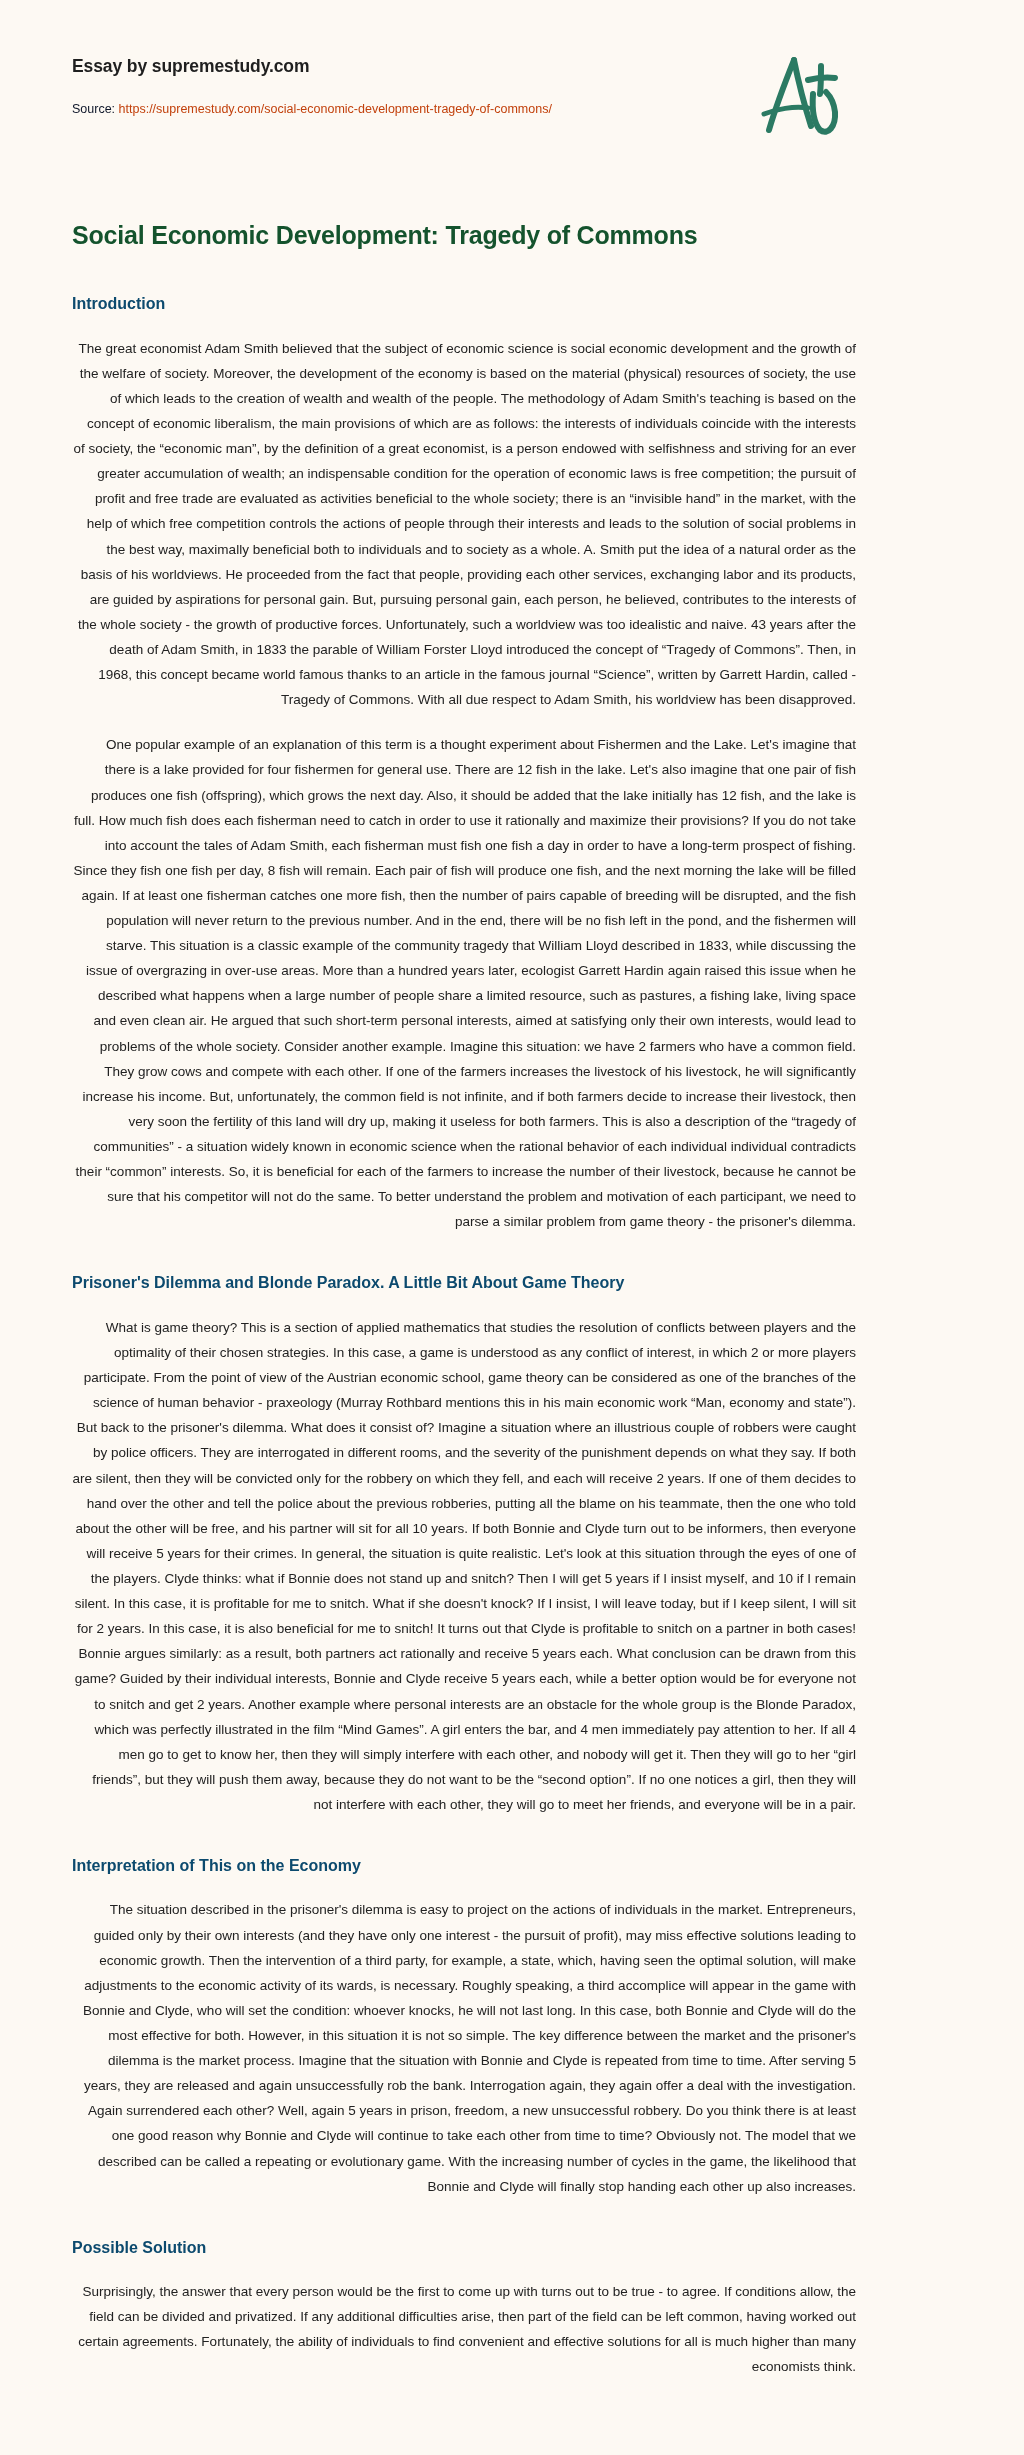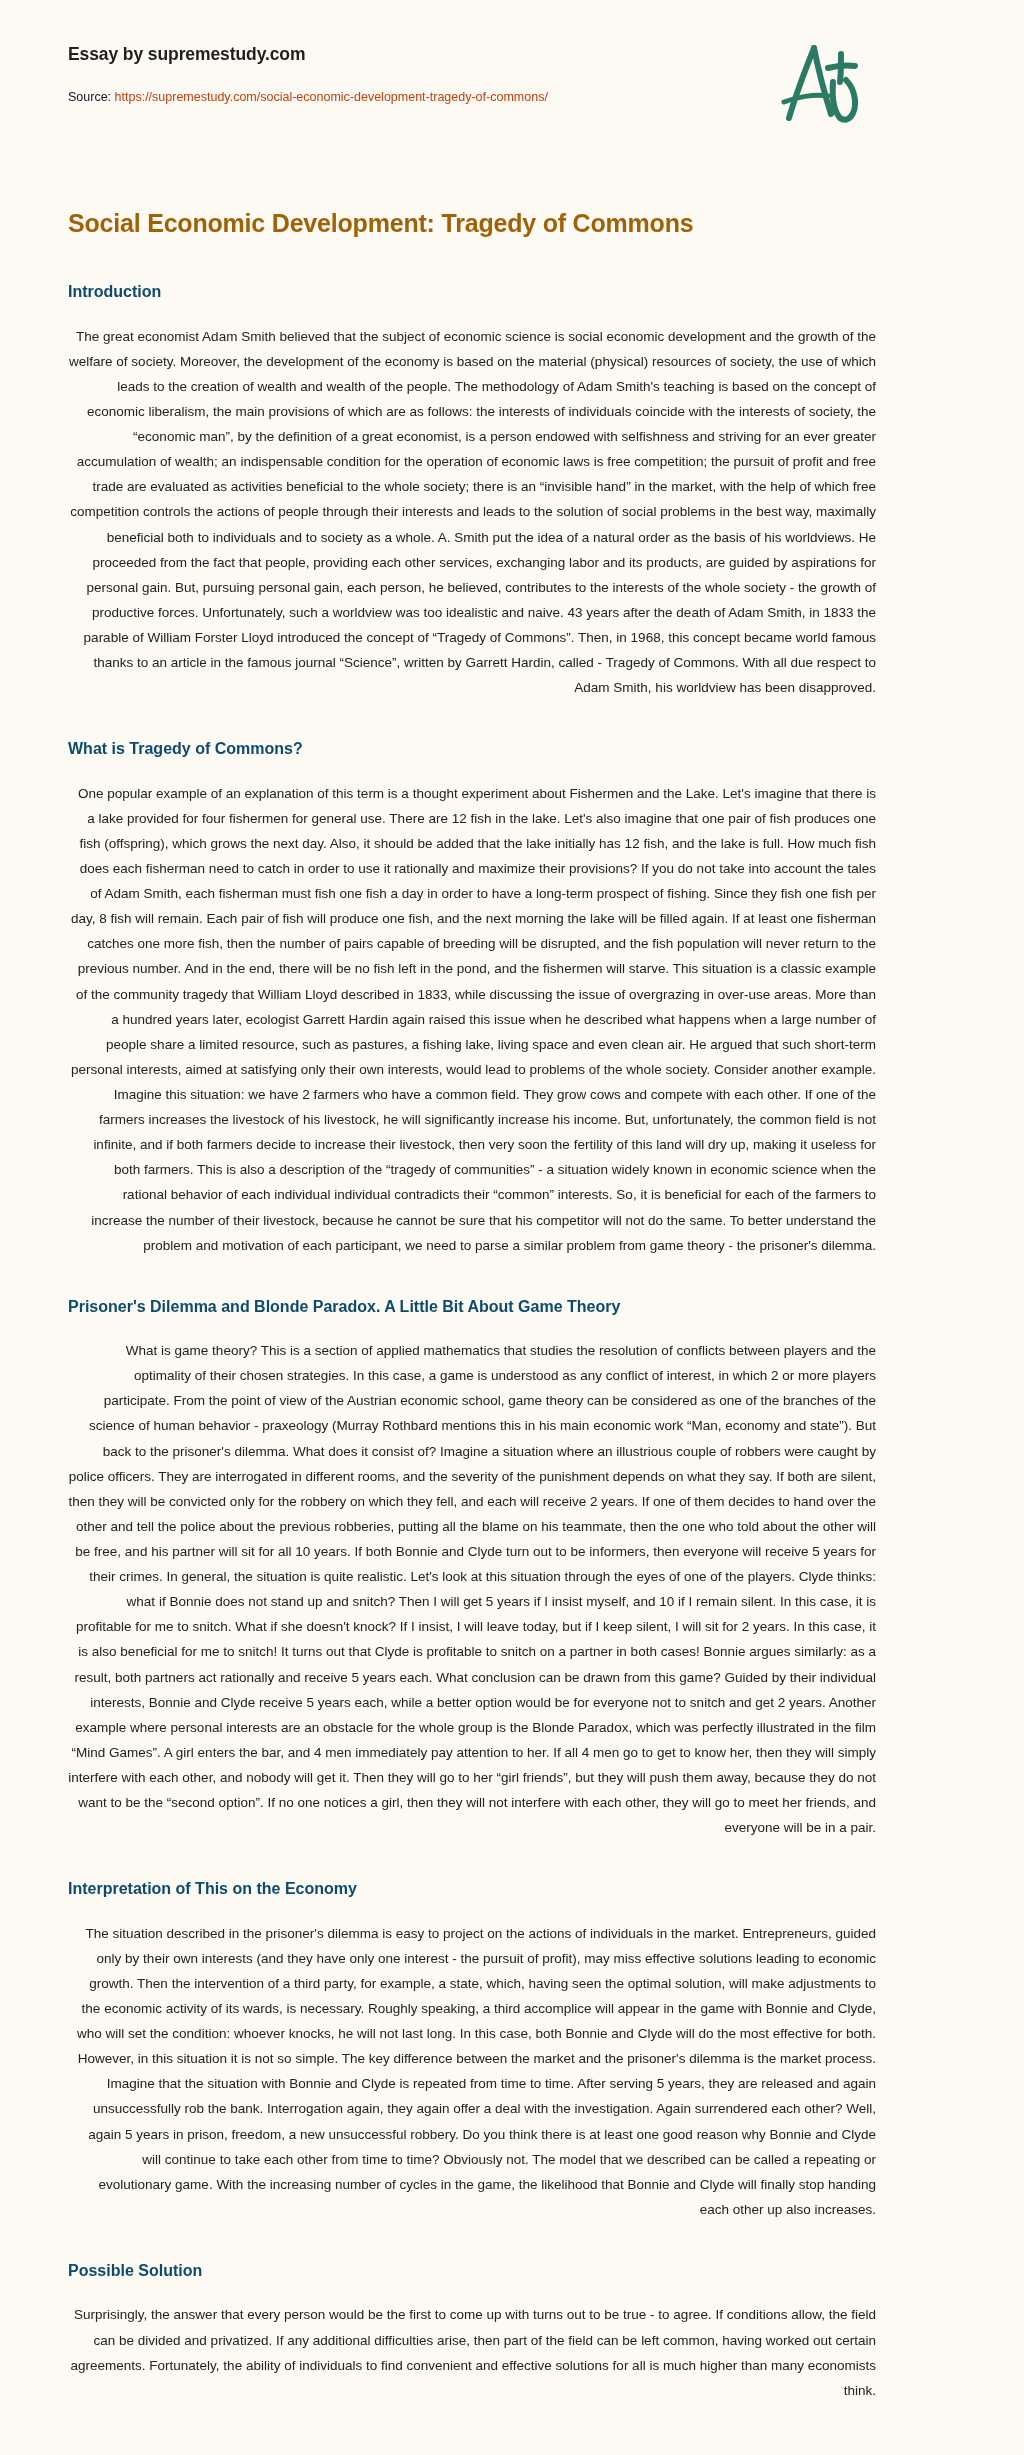--- a/index.html
+++ b/index.html
@@ -12,23 +12,22 @@
     min-height: 2455px;
     font-family: "Liberation Sans", sans-serif;
     color: #1c1c1c;
     -webkit-font-smoothing: antialiased;
   }
   .page {
     width: 928px;
     min-height: 2455px;
     background: #fdf9f3;
     box-sizing: border-box;
-    padding: 0;
+    padding: 12px;
     position: relative;
-    margin-left: 8px;
   }
 
   
   .site-header {
     padding: 44px 60px 0 60px;
     position: relative;
     height: 118px;
     box-sizing: border-box;
   }
   .byline {
@@ -62,21 +61,21 @@
   }
   .logo svg { display: block; width: 100%; height: 100%; }
 
   
   .article {
     padding: 0 60px 48px 60px;
   }
   .article-title {
     font-size: 25px;
     font-weight: bold;
-    color: #a16207;
+    color: #14532d;
     letter-spacing: -0.2px;
     margin: 90px 0 0 0;
     line-height: 1.25;
   }
   .section-heading {
     font-size: 16px;
     font-weight: bold;
     color: #0c4a6e;
     margin: 38px 0 0 0;
     line-height: 1.4;
@@ -115,21 +114,20 @@
       </svg>
     </div>
   </div>
 
   <div class="article">
     <h1 class="article-title">Social Economic Development: Tragedy of Commons</h1>
 
     <h2 class="section-heading">Introduction</h2>
     <p class="para">The great economist Adam Smith believed that the subject of economic science is social economic development and the growth of the welfare of society. Moreover, the development of the economy is based on the material (physical) resources of society, the use of which leads to the creation of wealth and wealth of the people. The methodology of Adam Smith's teaching is based on the concept of economic liberalism, the main provisions of which are as follows: the interests of individuals coincide with the interests of society, the “economic man”, by the definition of a great economist, is a person endowed with selfishness and striving for an ever greater accumulation of wealth; an indispensable condition for the operation of economic laws is free competition; the pursuit of profit and free trade are evaluated as activities beneficial to the whole society; there is an “invisible hand” in the market, with the help of which free competition controls the actions of people through their interests and leads to the solution of social problems in the best way, maximally beneficial both to individuals and to society as a whole. A. Smith put the idea of a natural order as the basis of his worldviews. He proceeded from the fact that people, providing each other services, exchanging labor and its products, are guided by aspirations for personal gain. But, pursuing personal gain, each person, he believed, contributes to the interests of the whole society - the growth of productive forces. Unfortunately, such a worldview was too idealistic and naive. 43 years after the death of Adam Smith, in 1833 the parable of William Forster Lloyd introduced the concept of “Tragedy of Commons”. Then, in 1968, this concept became world famous thanks to an article in the famous journal “Science”, written by Garrett Hardin, called - Tragedy of Commons. With all due respect to Adam Smith, his worldview has been disapproved.</p>
 
-    <h2 class="section-heading">What is Tragedy of Commons?</h2>
     <p class="para">One popular example of an explanation of this term is a thought experiment about Fishermen and the Lake. Let's imagine that there is a lake provided for four fishermen for general use. There are 12 fish in the lake. Let's also imagine that one pair of fish produces one fish (offspring), which grows the next day. Also, it should be added that the lake initially has 12 fish, and the lake is full. How much fish does each fisherman need to catch in order to use it rationally and maximize their provisions? If you do not take into account the tales of Adam Smith, each fisherman must fish one fish a day in order to have a long-term prospect of fishing. Since they fish one fish per day, 8 fish will remain. Each pair of fish will produce one fish, and the next morning the lake will be filled again. If at least one fisherman catches one more fish, then the number of pairs capable of breeding will be disrupted, and the fish population will never return to the previous number. And in the end, there will be no fish left in the pond, and the fishermen will starve. This situation is a classic example of the community tragedy that William Lloyd described in 1833, while discussing the issue of overgrazing in over-use areas. More than a hundred years later, ecologist Garrett Hardin again raised this issue when he described what happens when a large number of people share a limited resource, such as pastures, a fishing lake, living space and even clean air. He argued that such short-term personal interests, aimed at satisfying only their own interests, would lead to problems of the whole society. Consider another example. Imagine this situation: we have 2 farmers who have a common field. They grow cows and compete with each other. If one of the farmers increases the livestock of his livestock, he will significantly increase his income. But, unfortunately, the common field is not infinite, and if both farmers decide to increase their livestock, then very soon the fertility of this land will dry up, making it useless for both farmers. This is also a description of the “tragedy of communities” - a situation widely known in economic science when the rational behavior of each individual individual contradicts their “common” interests. So, it is beneficial for each of the farmers to increase the number of their livestock, because he cannot be sure that his competitor will not do the same. To better understand the problem and motivation of each participant, we need to parse a similar problem from game theory - the prisoner's dilemma.</p>
 
     <h2 class="section-heading">Prisoner's Dilemma and Blonde Paradox. A Little Bit About Game Theory</h2>
     <p class="para">What is game theory? This is a section of applied mathematics that studies the resolution of conflicts between players and the optimality of their chosen strategies. In this case, a game is understood as any conflict of interest, in which 2 or more players participate. From the point of view of the Austrian economic school, game theory can be considered as one of the branches of the science of human behavior - praxeology (Murray Rothbard mentions this in his main economic work “Man, economy and state”). But back to the prisoner's dilemma. What does it consist of? Imagine a situation where an illustrious couple of robbers were caught by police officers. They are interrogated in different rooms, and the severity of the punishment depends on what they say. If both are silent, then they will be convicted only for the robbery on which they fell, and each will receive 2 years. If one of them decides to hand over the other and tell the police about the previous robberies, putting all the blame on his teammate, then the one who told about the other will be free, and his partner will sit for all 10 years. If both Bonnie and Clyde turn out to be informers, then everyone will receive 5 years for their crimes. In general, the situation is quite realistic. Let's look at this situation through the eyes of one of the players. Clyde thinks: what if Bonnie does not stand up and snitch? Then I will get 5 years if I insist myself, and 10 if I remain silent. In this case, it is profitable for me to snitch. What if she doesn't knock? If I insist, I will leave today, but if I keep silent, I will sit for 2 years. In this case, it is also beneficial for me to snitch! It turns out that Clyde is profitable to snitch on a partner in both cases! Bonnie argues similarly: as a result, both partners act rationally and receive 5 years each. What conclusion can be drawn from this game? Guided by their individual interests, Bonnie and Clyde receive 5 years each, while a better option would be for everyone not to snitch and get 2 years. Another example where personal interests are an obstacle for the whole group is the Blonde Paradox, which was perfectly illustrated in the film “Mind Games”. A girl enters the bar, and 4 men immediately pay attention to her. If all 4 men go to get to know her, then they will simply interfere with each other, and nobody will get it. Then they will go to her “girl friends”, but they will push them away, because they do not want to be the “second option”. If no one notices a girl, then they will not interfere with each other, they will go to meet her friends, and everyone will be in a pair.</p>
 
     <h2 class="section-heading">Interpretation of This on the Economy</h2>
     <p class="para">The situation described in the prisoner's dilemma is easy to project on the actions of individuals in the market. Entrepreneurs, guided only by their own interests (and they have only one interest - the pursuit of profit), may miss effective solutions leading to economic growth. Then the intervention of a third party, for example, a state, which, having seen the optimal solution, will make adjustments to the economic activity of its wards, is necessary. Roughly speaking, a third accomplice will appear in the game with Bonnie and Clyde, who will set the condition: whoever knocks, he will not last long. In this case, both Bonnie and Clyde will do the most effective for both. However, in this situation it is not so simple. The key difference between the market and the prisoner's dilemma is the market process. Imagine that the situation with Bonnie and Clyde is repeated from time to time. After serving 5 years, they are released and again unsuccessfully rob the bank. Interrogation again, they again offer a deal with the investigation. Again surrendered each other? Well, again 5 years in prison, freedom, a new unsuccessful robbery. Do you think there is at least one good reason why Bonnie and Clyde will continue to take each other from time to time? Obviously not. The model that we described can be called a repeating or evolutionary game. With the increasing number of cycles in the game, the likelihood that Bonnie and Clyde will finally stop handing each other up also increases.</p>
 
     <h2 class="section-heading">Possible Solution</h2>
     <p class="para">Surprisingly, the answer that every person would be the first to come up with turns out to be true - to agree. If conditions allow, the field can be divided and privatized. If any additional difficulties arise, then part of the field can be left common, having worked out certain agreements. Fortunately, the ability of individuals to find convenient and effective solutions for all is much higher than many economists think.</p>

